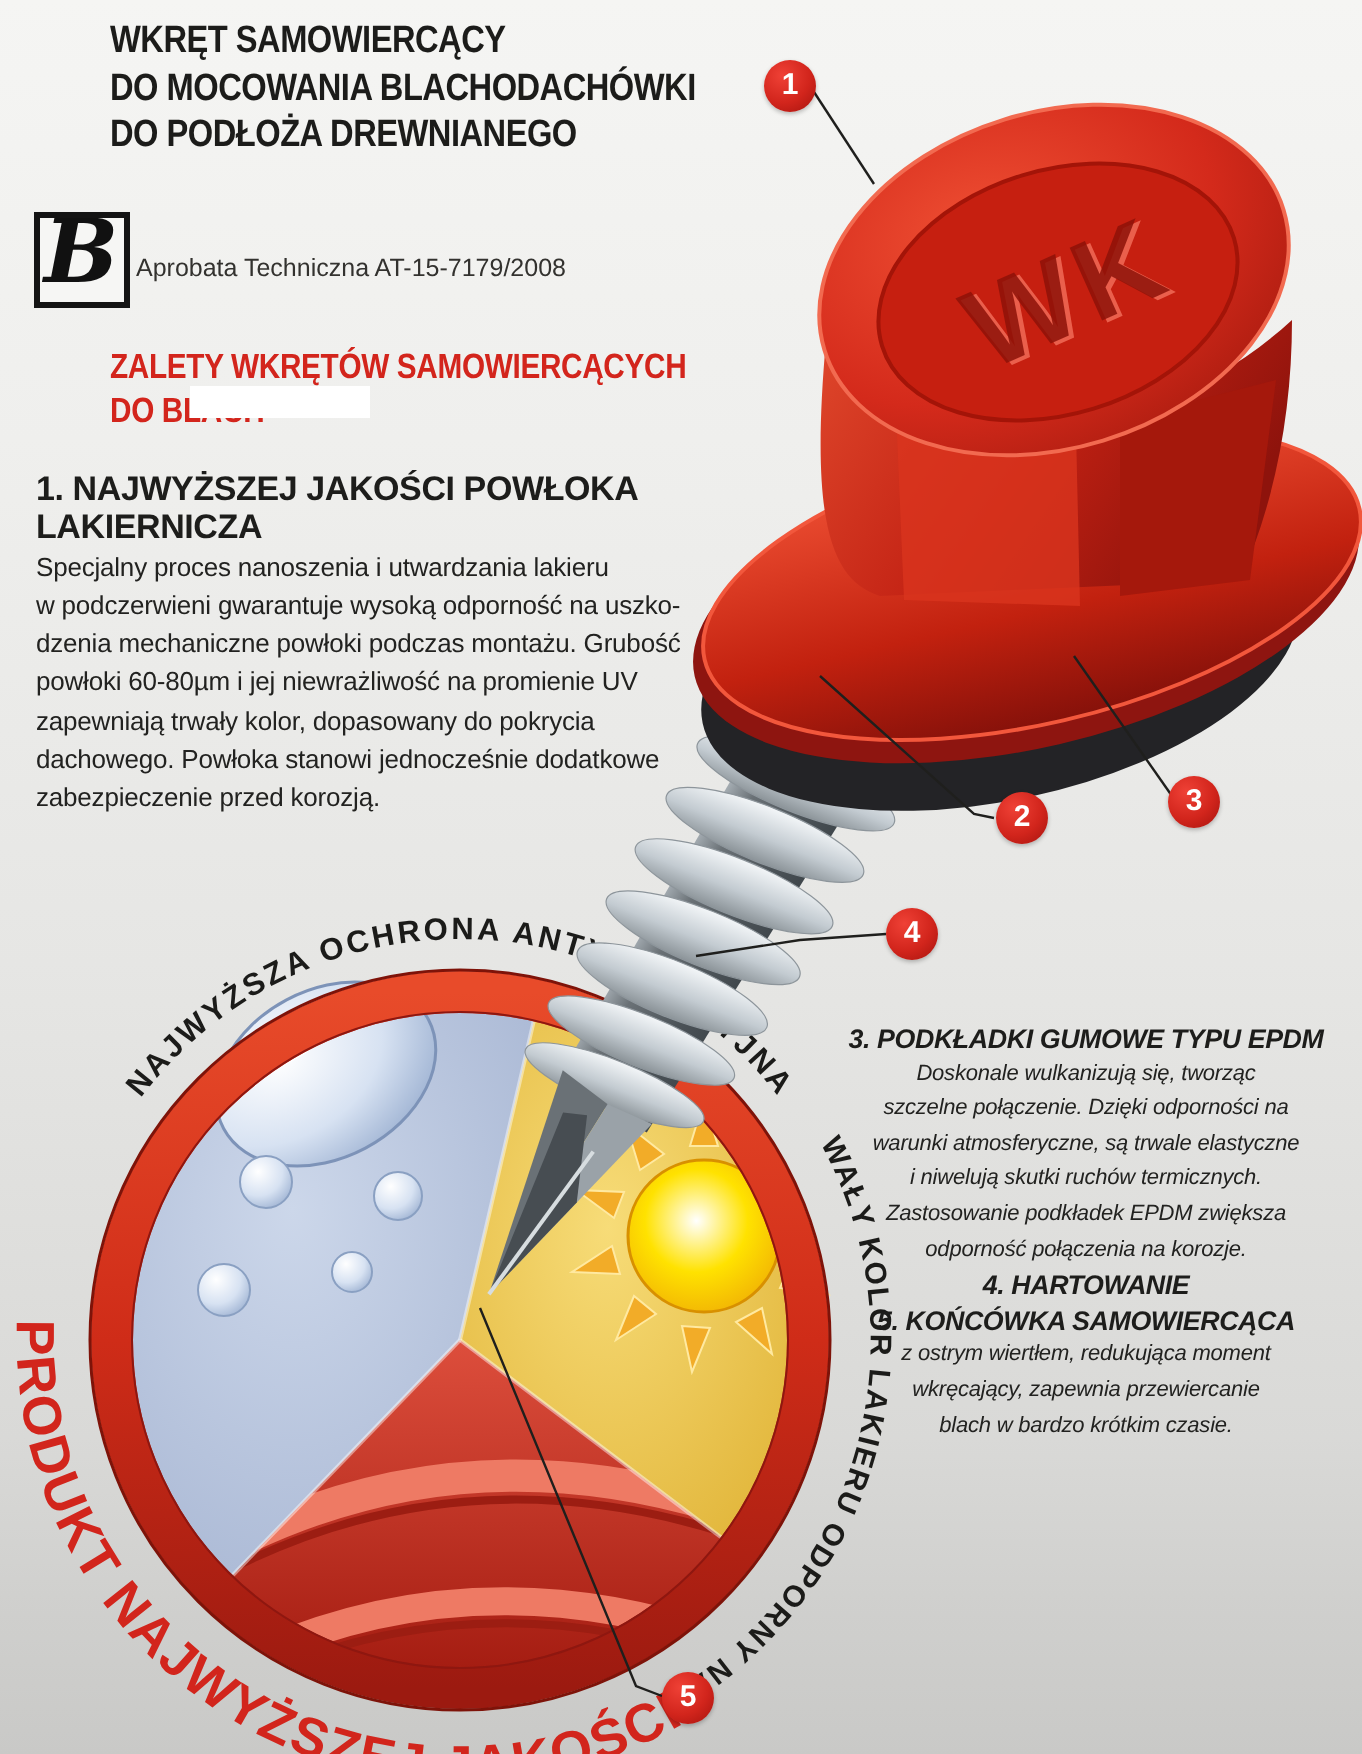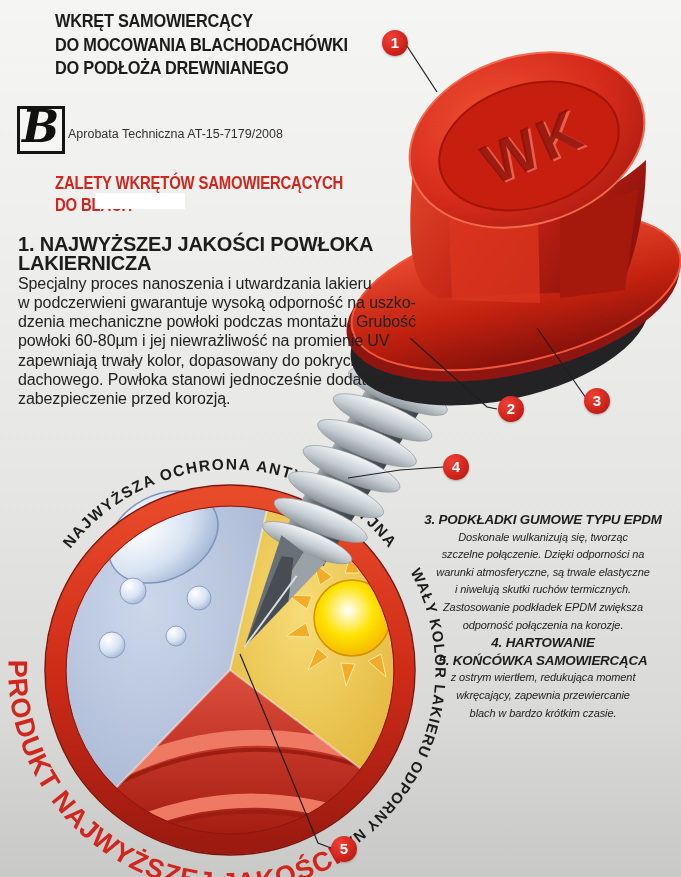--- a/index.html
+++ b/index.html
@@ -27,22 +27,22 @@
   }
   .approval-text{left:68px;top:127px;font-size:12.5px;color:#33322f;}
   .advantages-heading{
     left:55px;top:173px;width:400px;
     font-size:17.5px;font-weight:bold;line-height:21.5px;letter-spacing:-.2px;color:#d3251c;
     transform:scaleX(.85);transform-origin:left top;white-space:pre-line;
   }
   .brand-redaction{left:95px;top:193px;width:90px;height:16px;background:#ffffff;}
   
   .left-col{left:18px;top:235px;width:402px;}
-  .sec-title{font-size:20px;font-weight:bold;line-height:19.3px;letter-spacing:-.2px;}
-  .sec-body{font-size:16px;line-height:19.3px;letter-spacing:-.1px;white-space:pre-line;color:#222220;}
+  .sec-title{font-size:17px;font-weight:bold;line-height:19.3px;letter-spacing:-.2px;}
+  .sec-body{font-size:13px;line-height:19.3px;letter-spacing:-.1px;white-space:pre-line;color:#222220;}
   
   .right-col{left:402px;top:511px;width:282px;text-align:center;font-style:italic;}
   .right-col .sec-title{font-size:13.4px;line-height:17.6px;}
   .right-col .sec-body{font-size:11px;line-height:17.6px;}
   
   .callout{
     width:26px;height:26px;border-radius:50%;
     background:radial-gradient(circle at 35% 30%,#ef4136 0%,#d2251c 55%,#a5130e 100%);
     color:#fff;font-size:15px;font-weight:bold;text-align:center;line-height:26px;
     box-shadow:0 1px 2px rgba(0,0,0,.25);

